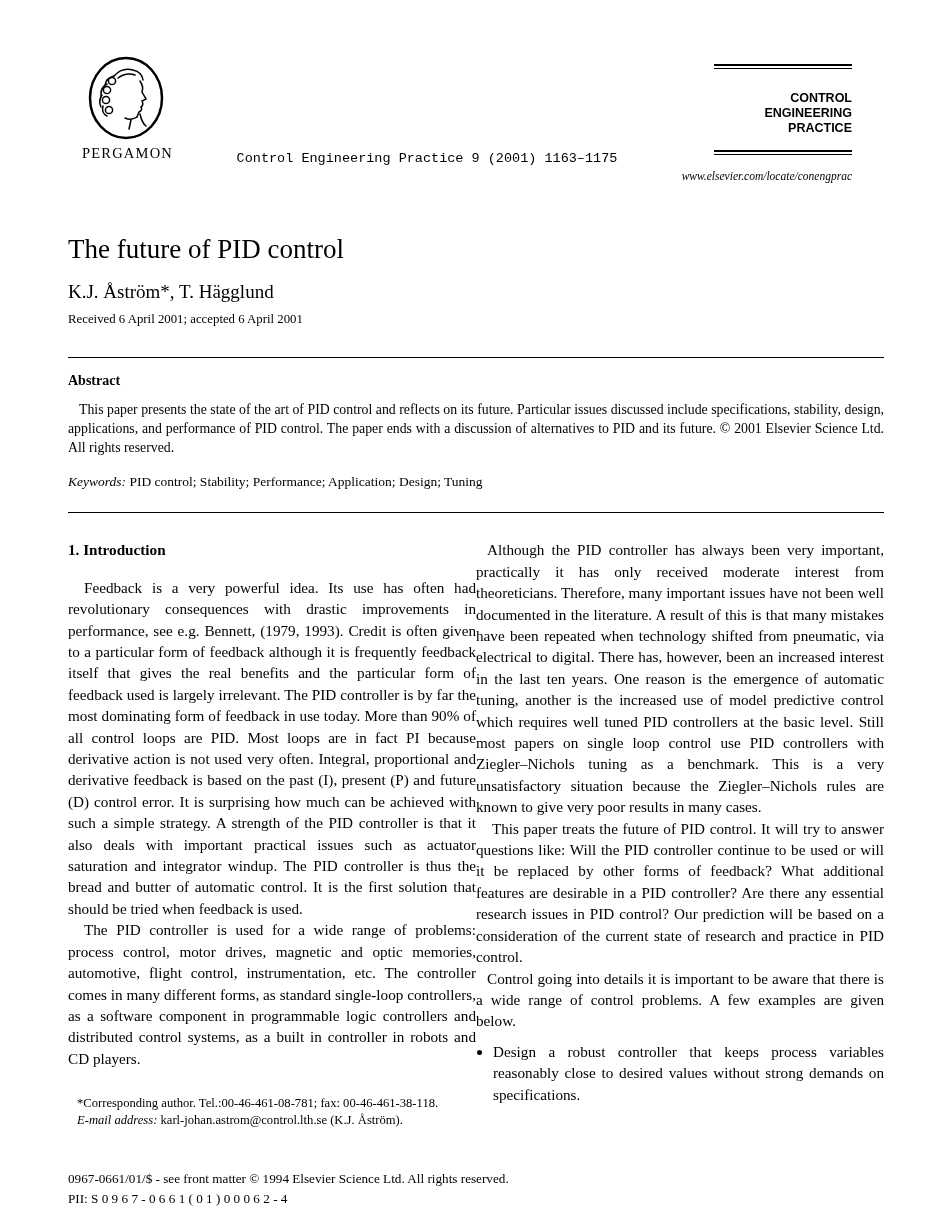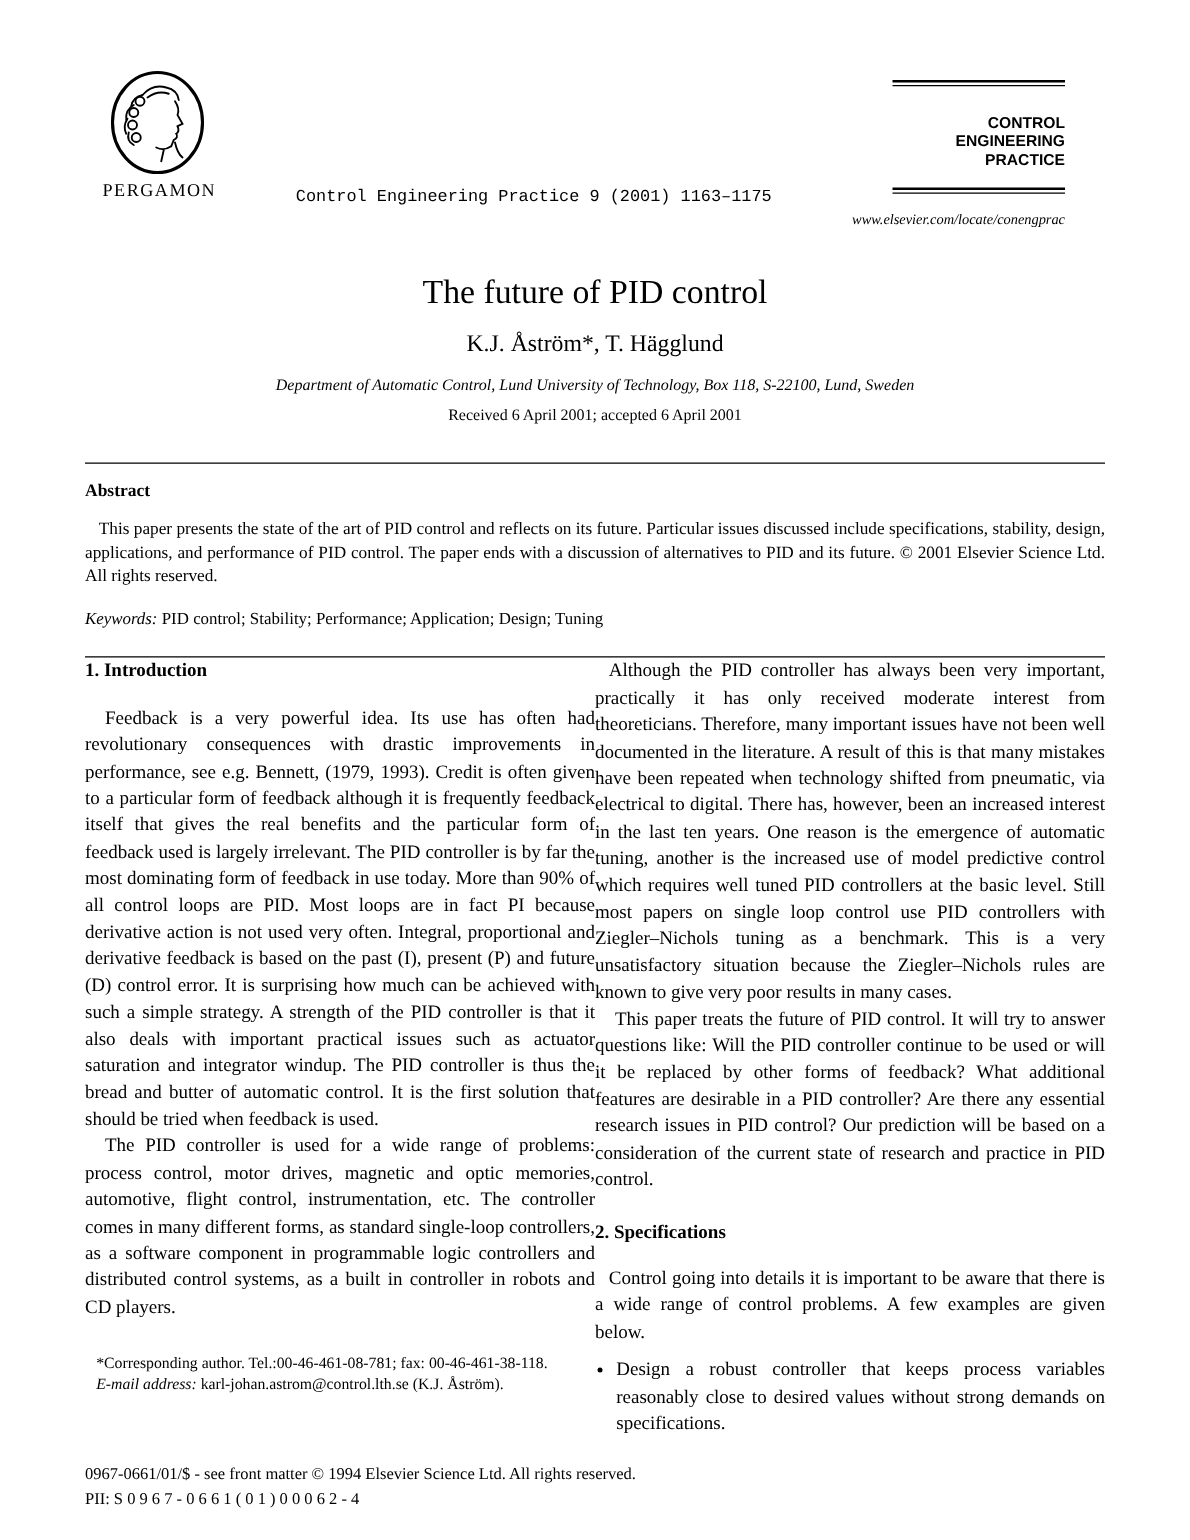--- a/index.html
+++ b/index.html
@@ -33,42 +33,42 @@
     font-weight: bold;
     font-size: 12.5px;
     line-height: 15px;
   }
   .journal-url {
     position: absolute; right: 32px; top: 170px;
     font-style: italic; font-size: 11.5px; white-space: nowrap;
   }
 
   
-  .title-block { text-align: center; margin-top: 12px; }
+  .title-block { margin-top: 28px; }
   .article-title { font-size: 27px; font-weight: normal; margin: 0; }
   .authors { font-size: 19px; margin-top: 16px; }
   .affiliation { font-style: italic; font-size: 12.8px; margin-top: 14px; }
   .received { font-size: 12.8px; margin-top: 9px; }
 
   .rule { border: none; border-top: 1px solid #000; margin: 0; }
   .rule.first { margin-top: 30px; }
   .rule.second { margin-top: 22px; }
 
   
   .abstract-section { margin-top: 15px; }
   .abstract-heading { font-weight: bold; font-size: 14px; }
   .abstract-text {
     margin: 12px 0 0; font-size: 13.8px; line-height: 18.8px;
     text-align: justify; text-indent: 11px;
   }
   .keywords { margin: 17px 0 0; font-size: 13.5px; }
   .italic { font-style: italic; text-align: center; }
 
   
-  .columns { display: flex; }
+  .columns { display: flex; margin-top: 26px; }
   .col { flex: 1; min-width: 0; font-size: 15.2px; line-height: 21.4px; text-align: justify; }
   .section-heading {
     font-weight: bold; font-size: 15.2px; text-align: left;
     margin: 0 0 16px 0;
   }
   .section-heading.later { margin-top: 20px; }
   .body-par { margin: 0; text-indent: 16px; }
 
   .footnote { margin-top: 26px; font-size: 12.6px; line-height: 16.8px; }
   .footnote p { margin: 0; text-indent: 9px; }
@@ -123,21 +123,20 @@
       </div>
       <div class="rule-double"></div>
     </div>
 
     <div class="journal-url">www.elsevier.com/locate/conengprac</div>
   </div>
 
   <div class="title-block">
     <h1 class="article-title">The future of PID control</h1>
     <div class="authors">K.J. Åström*, T. Hägglund</div>
-    <div class="affiliation">Department of Automatic Control, Lund University of Technology, Box 118, S-22100, Lund, Sweden</div>
     <div class="received">Received 6 April 2001; accepted 6 April 2001</div>
   </div>
 
   <hr class="rule first">
 
   <div class="abstract-section">
     <div class="abstract-heading">Abstract</div>
     <p class="abstract-text">This paper presents the state of the art of PID control and reflects on its future. Particular issues discussed include specifications, stability, design, applications, and performance of PID control. The paper ends with a discussion of alternatives to PID and its future. © 2001 Elsevier Science Ltd. All rights reserved.</p>
     <p class="keywords"><span class="italic">Keywords:</span> <span>PID control; Stability; Performance; Application; Design; Tuning</span></p>
   </div>
@@ -154,21 +153,20 @@
       <div class="footnote">
         <p>*Corresponding author. Tel.:00-46-461-08-781; fax: 00-46-461-38-118.</p>
         <p><span class="italic">E-mail address:</span> <span>karl-johan.astrom@control.lth.se (K.J. Åström).</span></p>
       </div>
     </div>
 
     <div class="col">
       <p class="body-par" style="text-indent:11px;">Although the PID controller has always been very important, practically it has only received moderate interest from theoreticians. Therefore, many important issues have not been well documented in the literature. A result of this is that many mistakes have been repeated when technology shifted from pneumatic, via electrical to digital. There has, however, been an increased interest in the last ten years. One reason is the emergence of automatic tuning, another is the increased use of model predictive control which requires well tuned PID controllers at the basic level. Still most papers on single loop control use PID controllers with Ziegler–Nichols tuning as a benchmark. This is a very unsatisfactory situation because the Ziegler–Nichols rules are known to give very poor results in many cases.</p>
       <p class="body-par">This paper treats the future of PID control. It will try to answer questions like: Will the PID controller continue to be used or will it be replaced by other forms of feedback? What additional features are desirable in a PID controller? Are there any essential research issues in PID control? Our prediction will be based on a consideration of the current state of research and practice in PID control.</p>
 
-      <h2 class="section-heading later">2. Specifications</h2>
       <p class="body-par" style="text-indent:11px;">Control going into details it is important to be aware that there is a wide range of control problems. A few examples are given below.</p>
 
       <ul class="spec-list">
         <li>Design a robust controller that keeps process variables reasonably close to desired values without strong demands on specifications.</li>
       </ul>
     </div>
 
   </div>
 
   <div class="footer">

